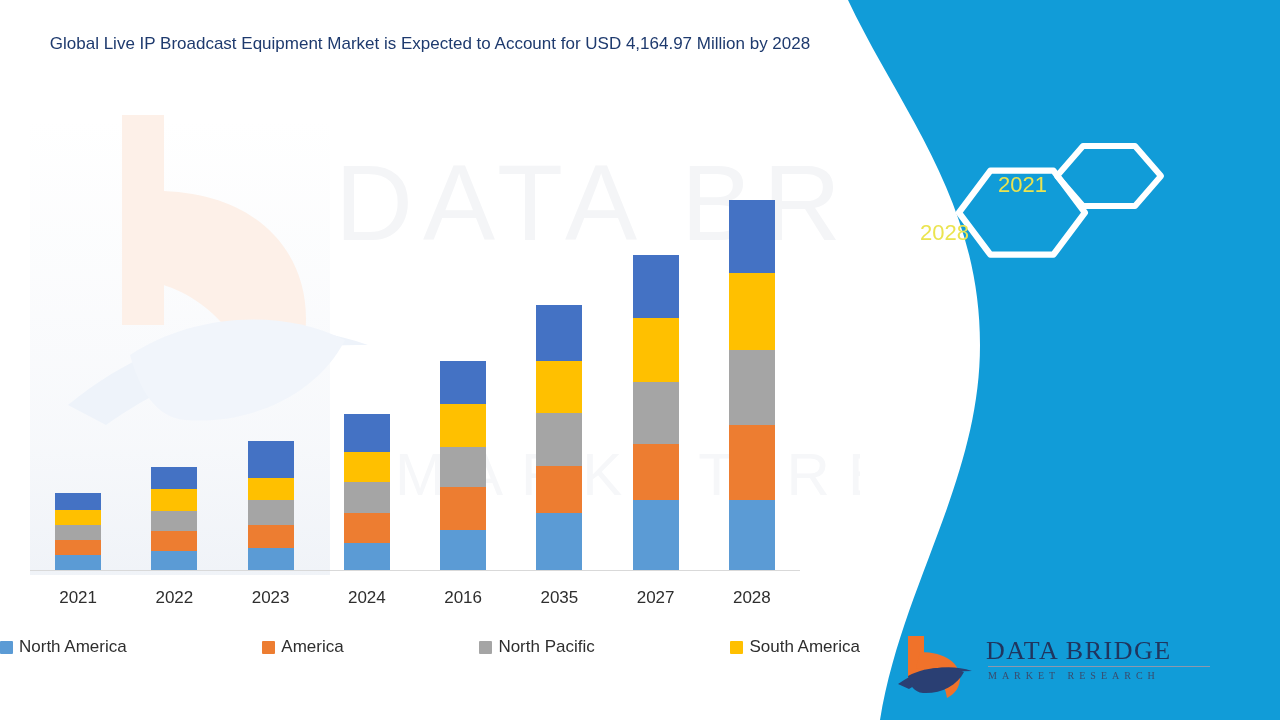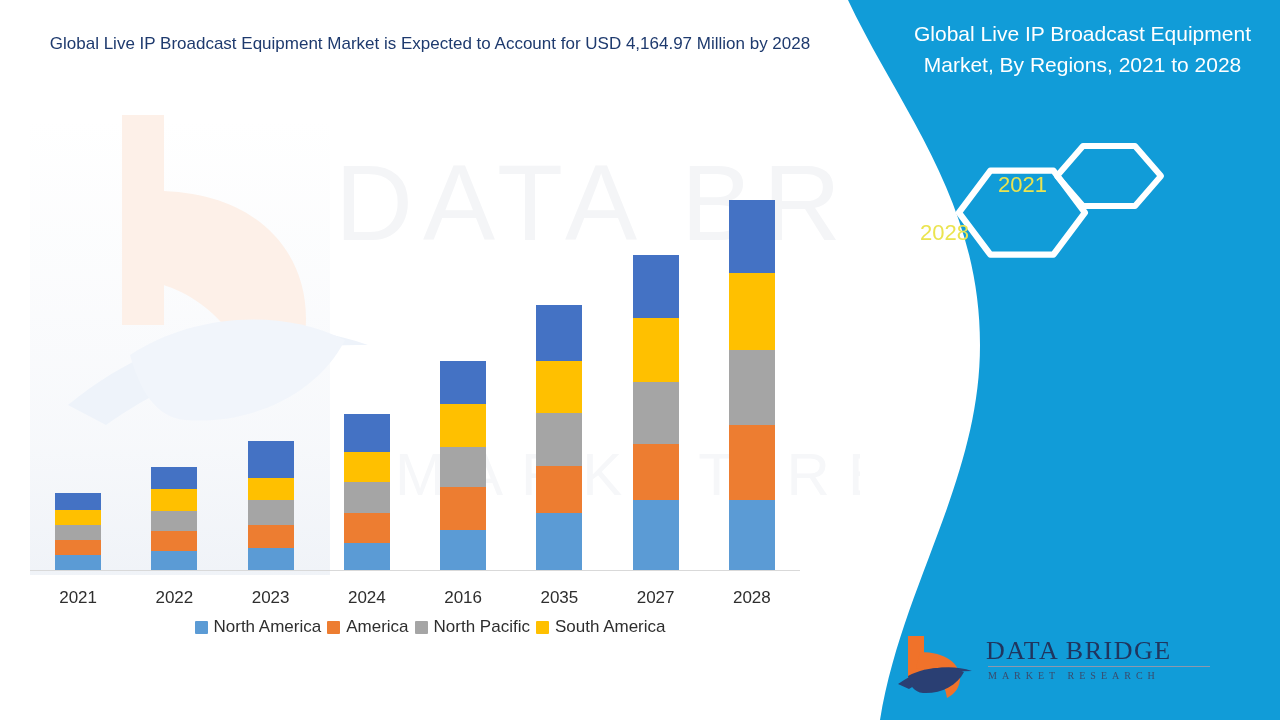--- a/index.html
+++ b/index.html
@@ -107,24 +107,24 @@
   .x-label {
     width: 96px;
     text-align: center;
     font-size: 17px;
     color: #2e2e2e;
     font-family: "Liberation Sans", sans-serif;
   }
 
   .legend {
     position: absolute;
-    left: 0; top: 617px;
+    left: 0; top: 637px;
     width: 860px;
     display: flex;
-    justify-content: center;
+    justify-content: space-between;
     align-items: center;
     gap: 6px;
   }
   .legend-item {
     display: flex;
     align-items: center;
     gap: 6px;
     font-size: 17px;
     color: #2e2e2e;
   }
@@ -350,21 +350,20 @@
         </div>
       </div>
   </div>
 
   <div class="right-panel">
     <svg class="panel-bg" width="440" height="720" viewBox="0 0 440 720">
       <path id="panel-path" d="M8,0 C60,110 140,200 140,345 C140,480 62,585 40,720 L440,720 L440,0 Z" fill="#119cd8"></path>
     </svg>
 
     <div class="panel-content">
-      <div class="panel-title">Global Live IP Broadcast Equipment Market, By Regions, 2021 to 2028</div>
 
       <svg class="hexes" viewBox="0 0 260 145">
 
         <polygon points="18,54 48,14 108,14 138,54 108,94 48,94" transform="translate(0,18) scale(1.05)" fill="none" stroke="#ffffff" stroke-width="6" stroke-linejoin="round"></polygon>
 
         <polygon points="122,30 148,0 200,0 226,30 200,60 148,60" transform="translate(-5,8) scale(1.0)" fill="none" stroke="#ffffff" stroke-width="6" stroke-linejoin="round"></polygon>
       </svg>
       <div class="hex-label hex-2021">2021</div>
       <div class="hex-label hex-2028">2028</div>
 

